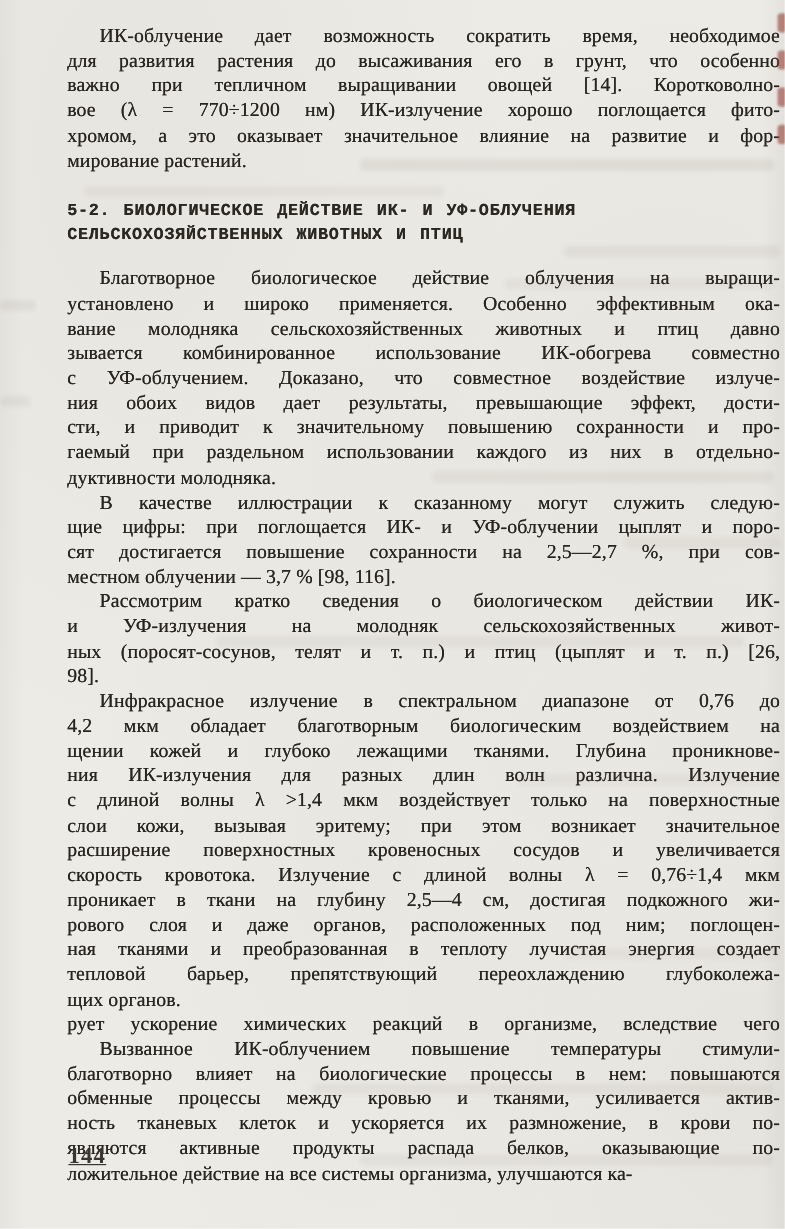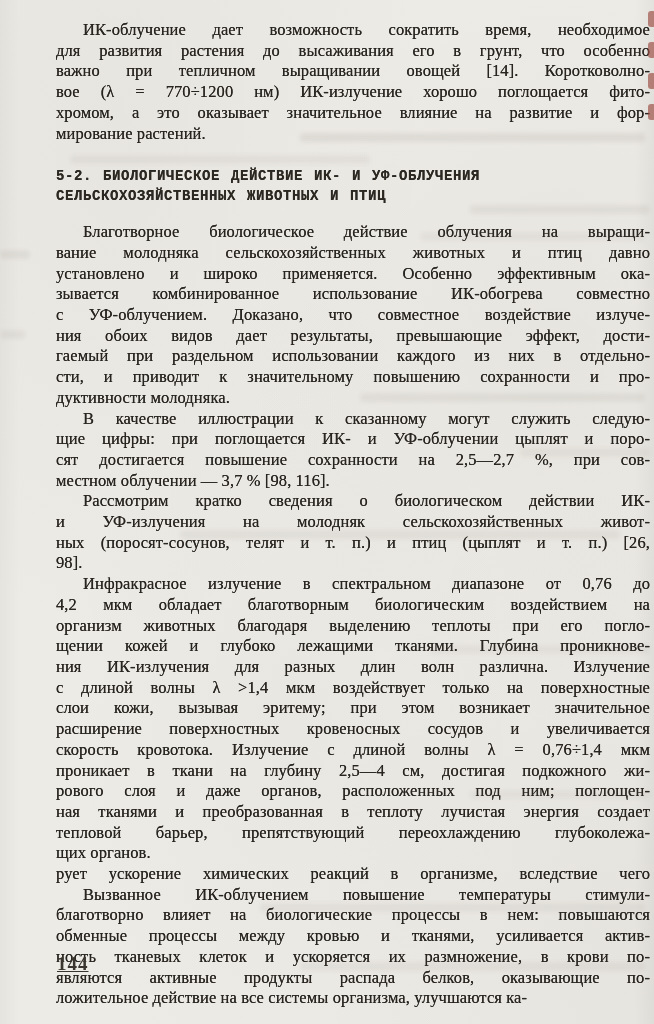--- a/index.html
+++ b/index.html
@@ -121,48 +121,47 @@
         <div class="line last">мирование растений.</div>
       </div>
 
     <div class="heading">
       <div>5-2. БИОЛОГИЧЕСКОЕ ДЕЙСТВИЕ ИК- И УФ-ОБЛУЧЕНИЯ</div>
       <div>СЕЛЬСКОХОЗЯЙСТВЕННЫХ ЖИВОТНЫХ И ПТИЦ</div>
     </div>
 
     <div class="para">
         <div class="line first">Благотворное биологическое действие облучения на выращи-</div>
+        <div class="line">установлено и широко применяется. Особенно эффективным ока-</div>
         <div class="line">вание молодняка сельскохозяйственных животных и птиц давно</div>
-        <div class="line">установлено и широко применяется. Особенно эффективным ока-</div>
         <div class="line">зывается комбинированное использование ИК-обогрева совместно</div>
         <div class="line">с УФ-облучением. Доказано, что совместное воздействие излуче-</div>
         <div class="line">ния обоих видов дает результаты, превышающие эффект, дости-</div>
+        <div class="line">сти, и приводит к значительному повышению сохранности и про-</div>
         <div class="line">гаемый при раздельном использовании каждого из них в отдельно-</div>
-        <div class="line">сти, и приводит к значительному повышению сохранности и про-</div>
         <div class="line last">дуктивности молодняка.</div>
       </div>
 
     <div class="para">
         <div class="line first">В качестве иллюстрации к сказанному могут служить следую-</div>
         <div class="line">щие цифры: при поглощается ИК- и УФ-облучении цыплят и поро-</div>
         <div class="line">сят достигается повышение сохранности на 2,5—2,7 %, при сов-</div>
         <div class="line last">местном облучении — 3,7 % [98, 116].</div>
       </div>
 
     <div class="para">
         <div class="line first">Рассмотрим кратко сведения о биологическом действии ИК-</div>
         <div class="line">и УФ-излучения на молодняк сельскохозяйственных живот-</div>
         <div class="line">ных (поросят-сосунов, телят и т. п.) и птиц (цыплят и т. п.) [26,</div>
         <div class="line last">98].</div>
       </div>
 
     <div class="para">
         <div class="line first">Инфракрасное излучение в спектральном диапазоне от 0,76 до</div>
         <div class="line">4,2 мкм обладает благотворным биологическим воздействием на</div>
-        <div class="line">организм животных благодаря выделению теплоты при его погло-</div>
         <div class="line">щении кожей и глубоко лежащими тканями. Глубина проникнове-</div>
         <div class="line">ния ИК-излучения для разных длин волн различна. Излучение</div>
         <div class="line">с длиной волны λ &gt;1,4 мкм воздействует только на поверхностные</div>
         <div class="line">слои кожи, вызывая эритему; при этом возникает значительное</div>
         <div class="line">расширение поверхностных кровеносных сосудов и увеличивается</div>
         <div class="line">скорость кровотока. Излучение с длиной волны λ = 0,76÷1,4 мкм</div>
         <div class="line">проникает в ткани на глубину 2,5—4 см, достигая подкожного жи-</div>
         <div class="line">рового слоя и даже органов, расположенных под ним; поглощен-</div>
         <div class="line">ная тканями и преобразованная в теплоту лучистая энергия создает</div>
         <div class="line">тепловой барьер, препятствующий переохлаждению глубоколежа-</div>

